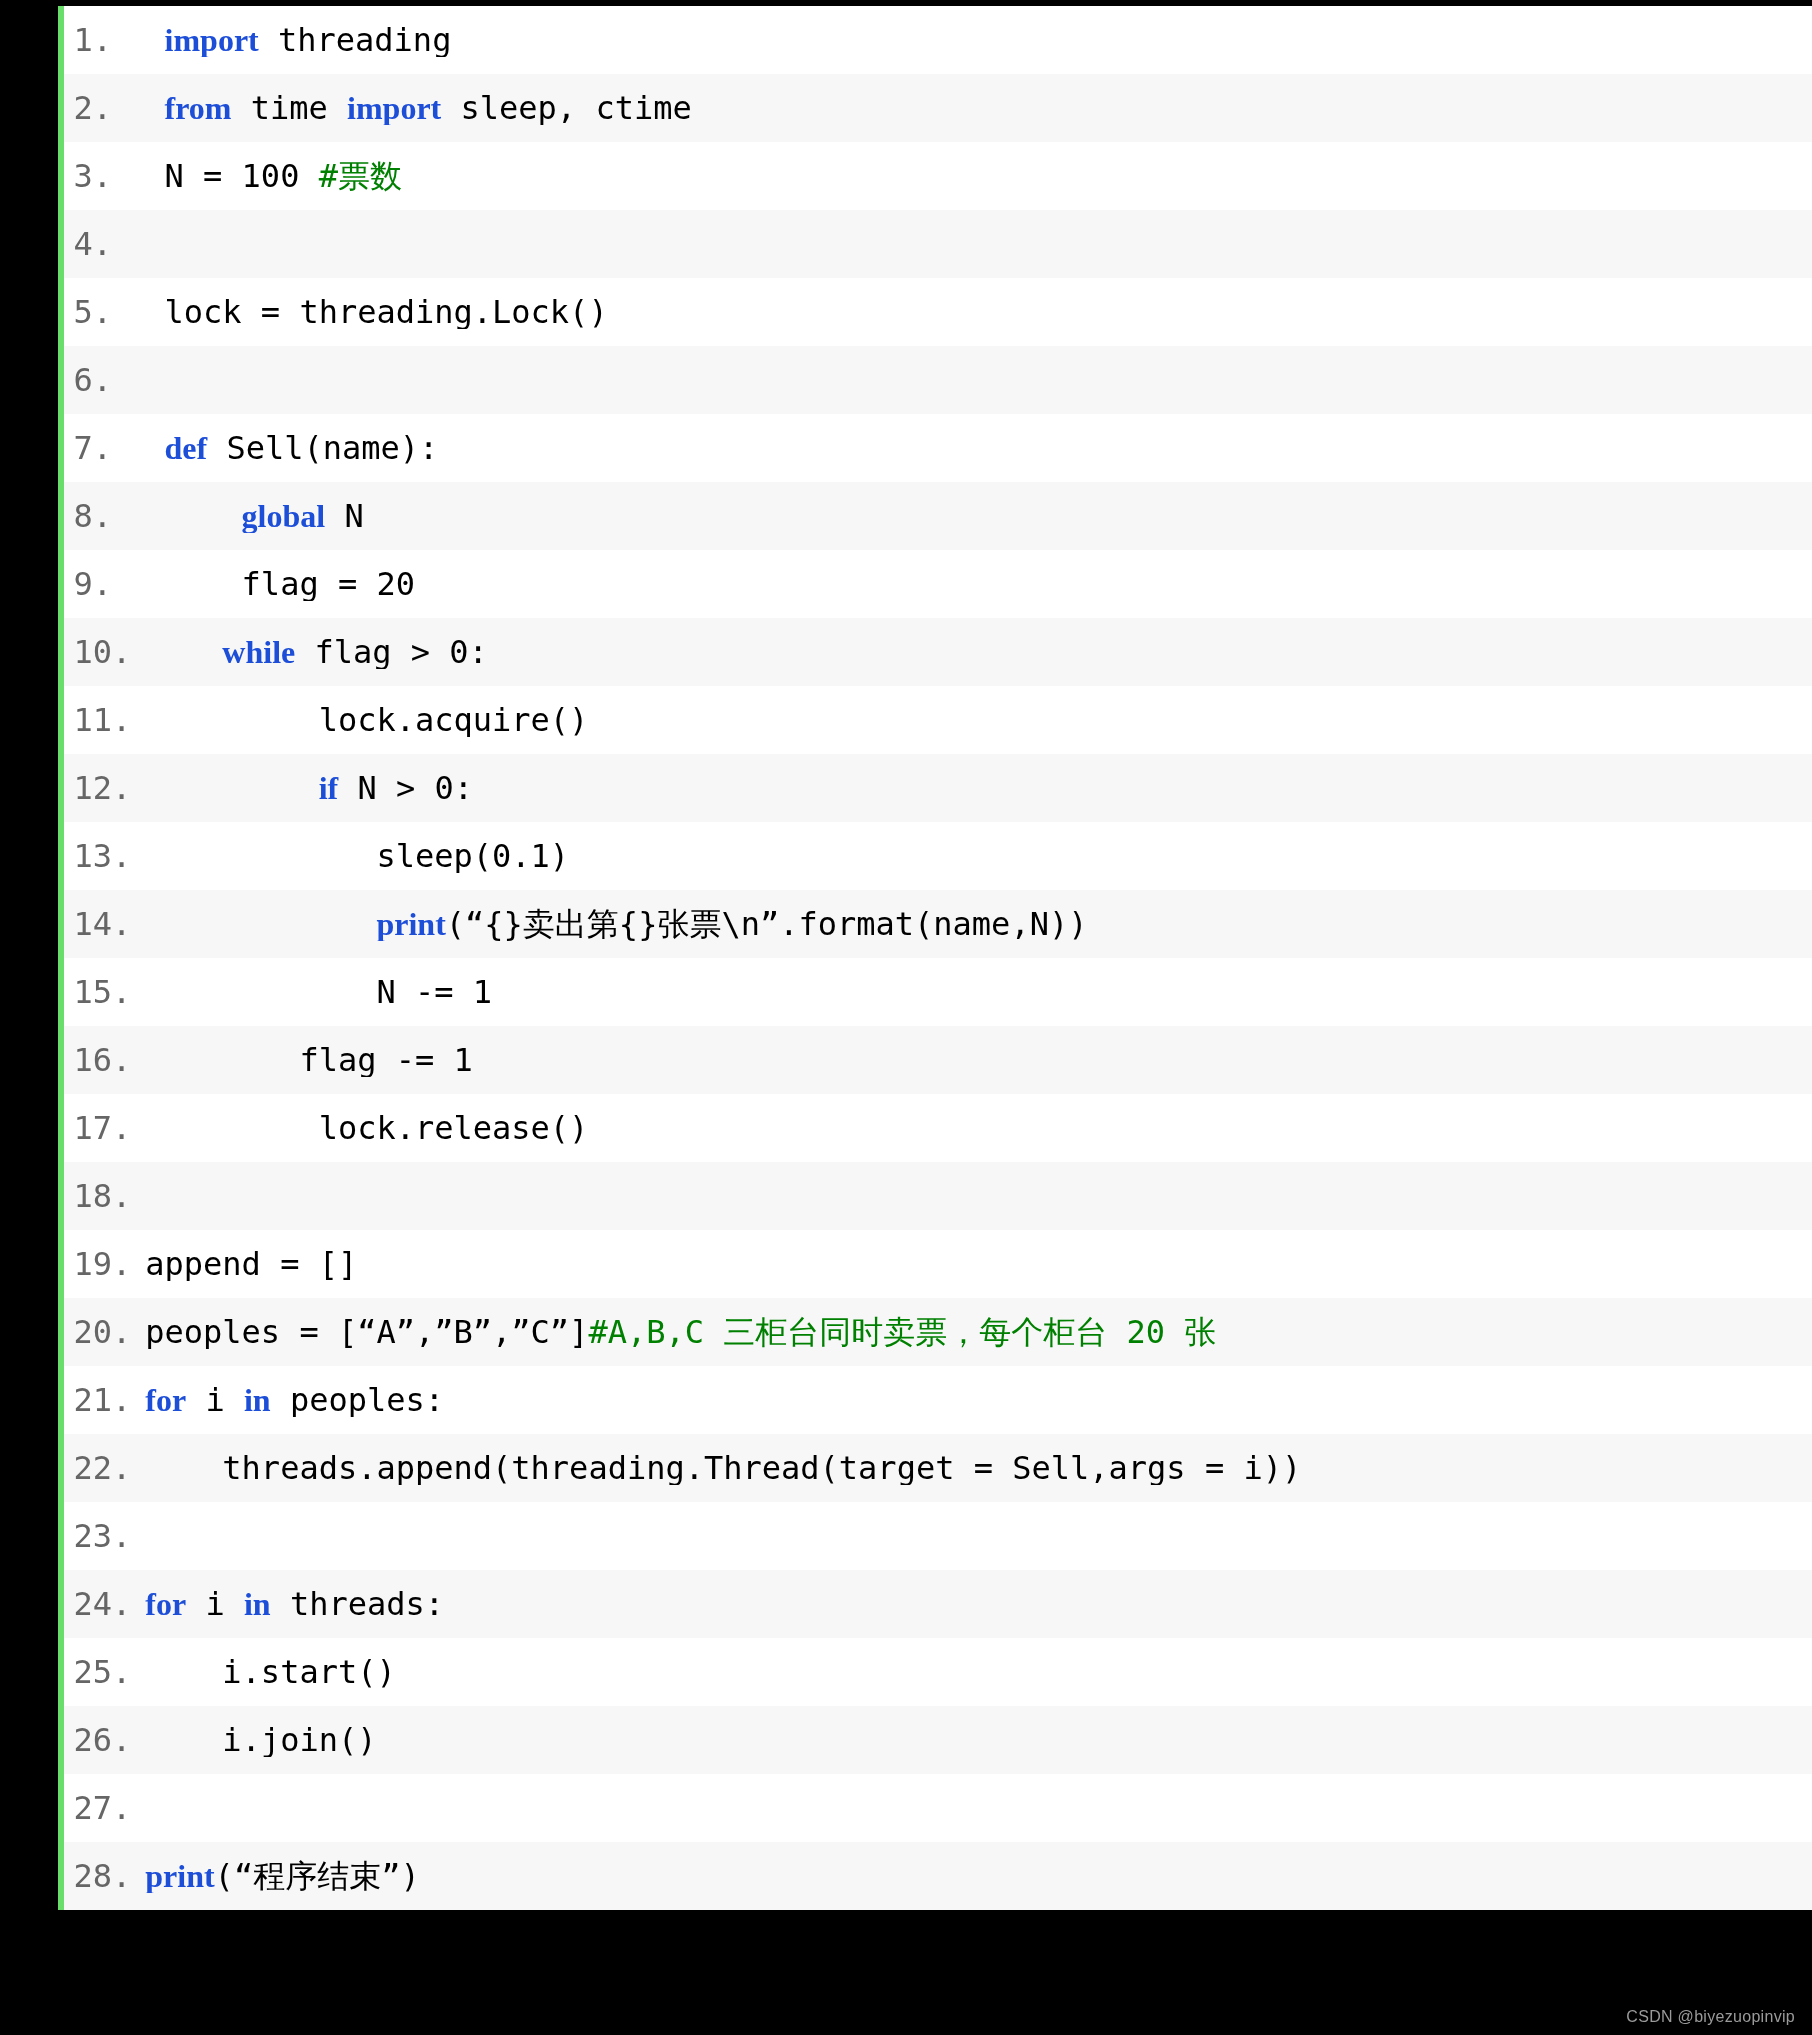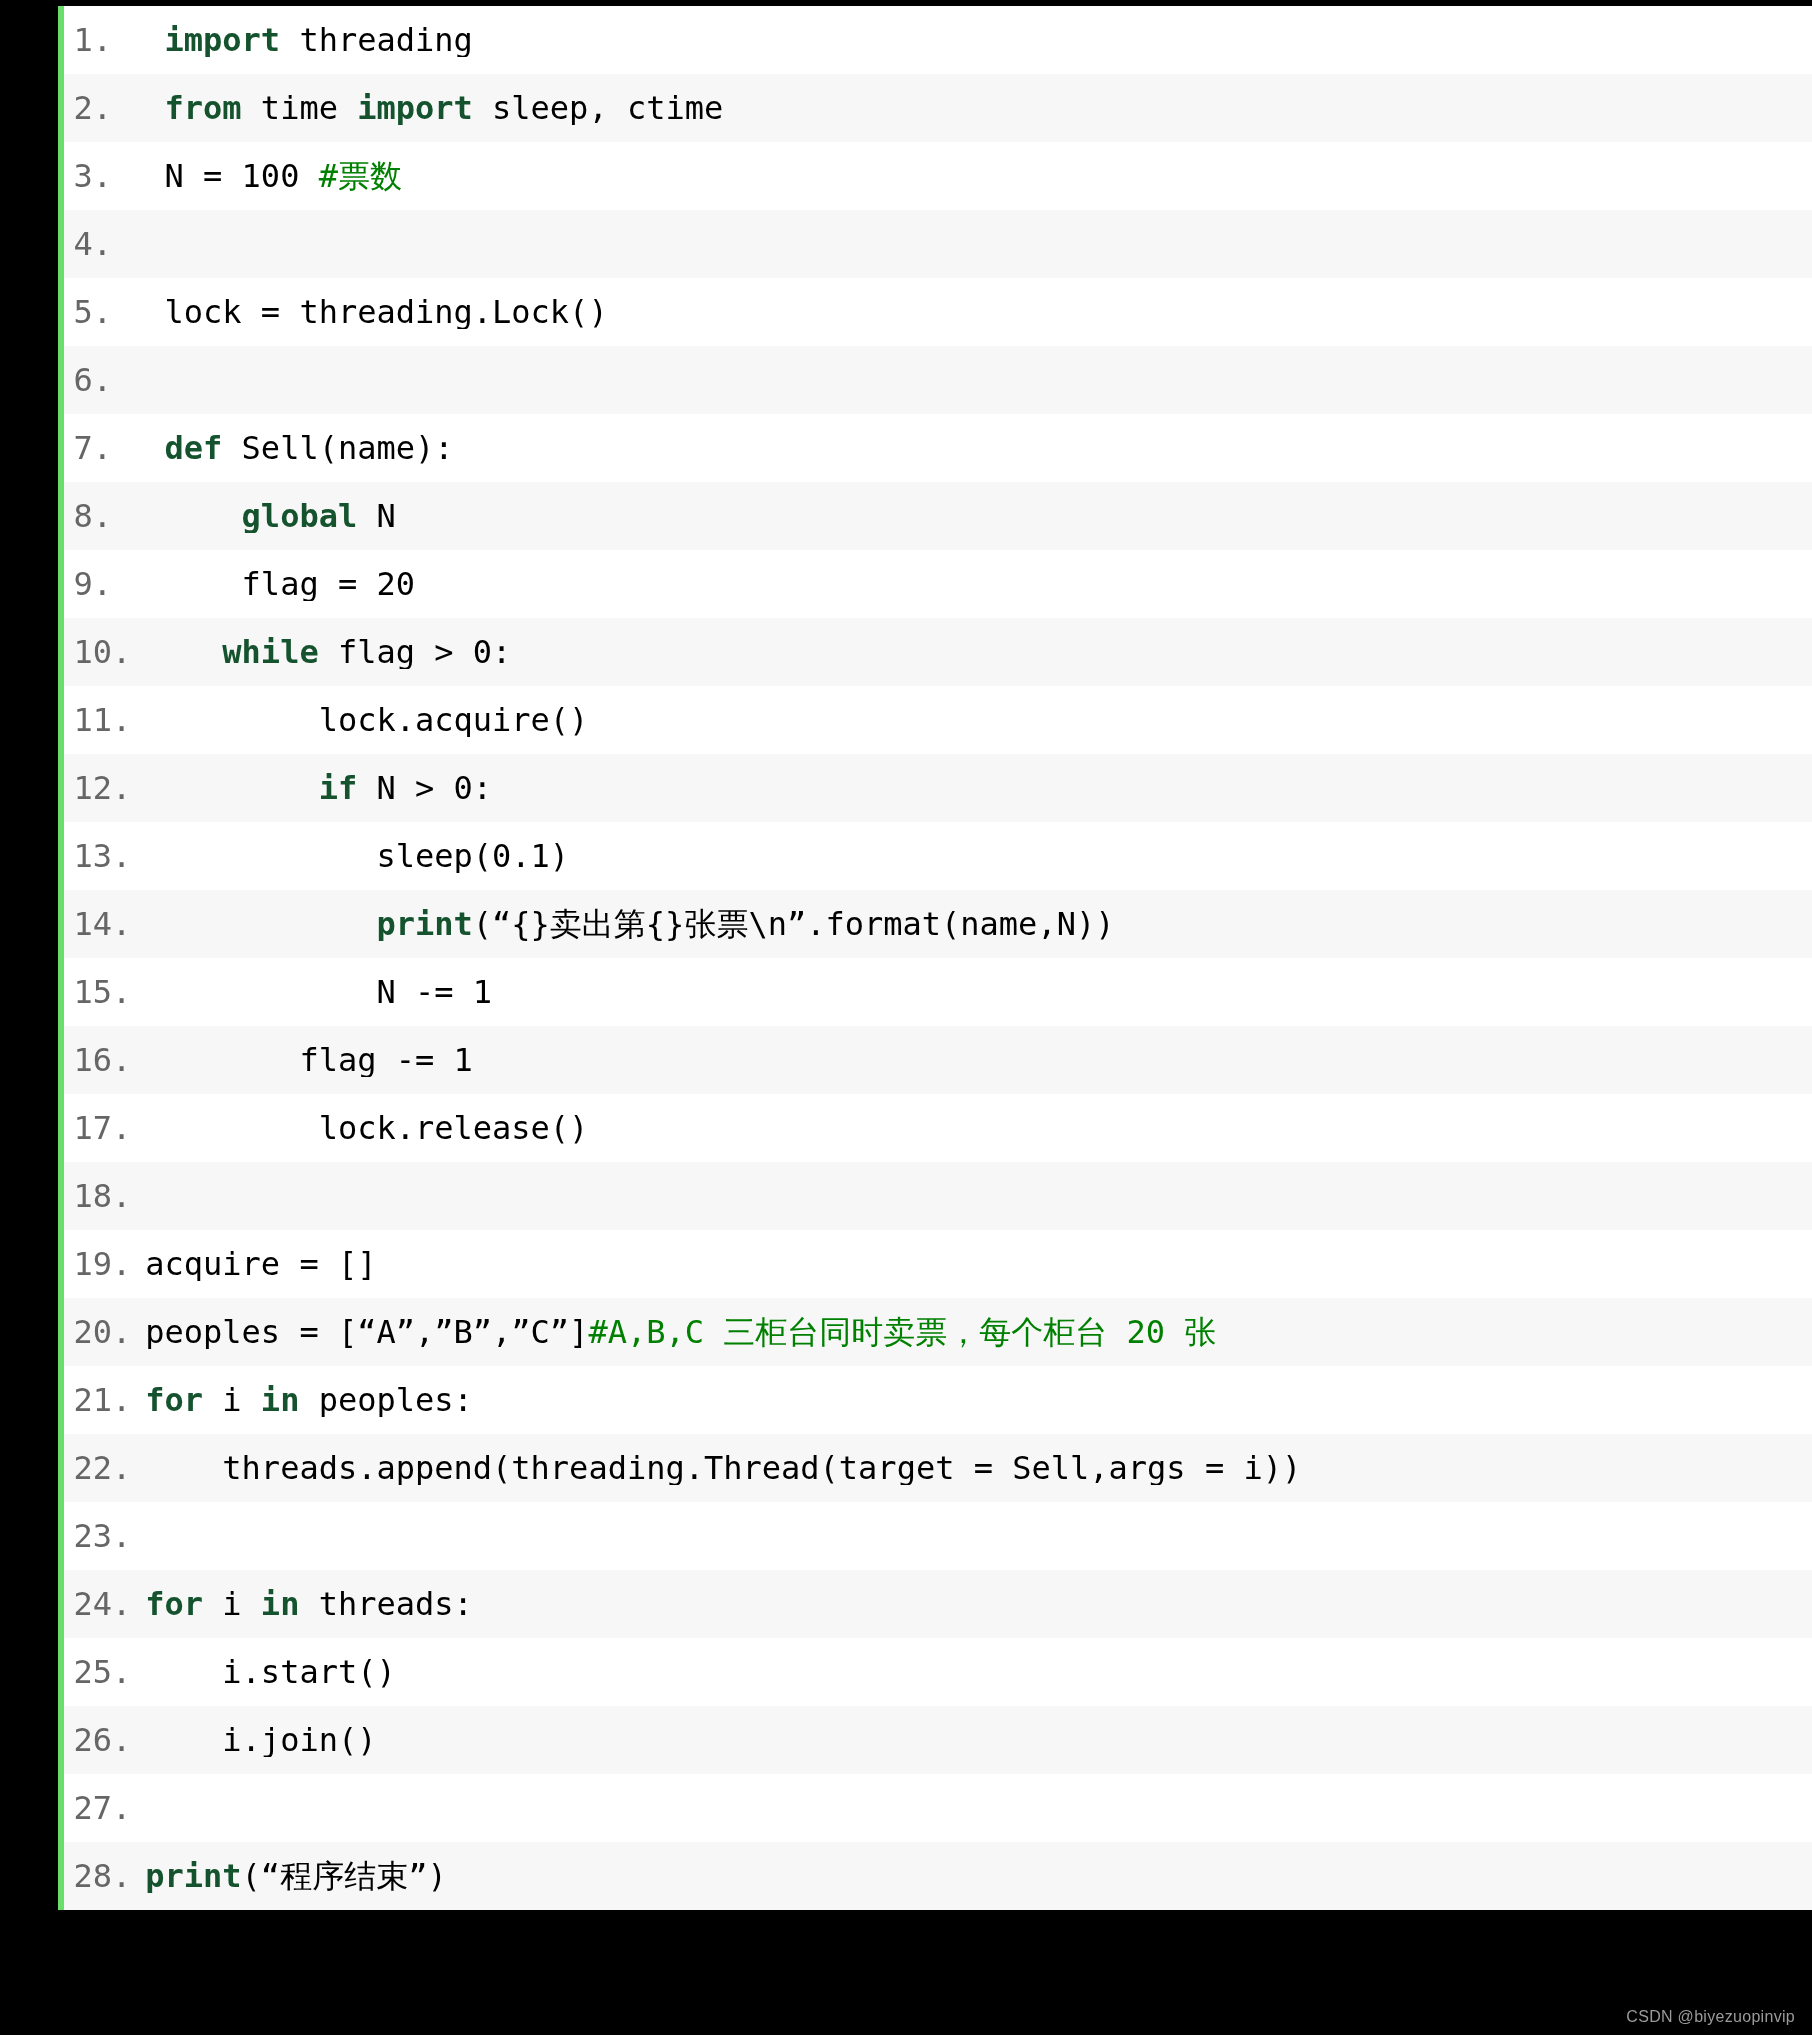--- a/index.html
+++ b/index.html
@@ -53,21 +53,21 @@
   .code {
     flex: 1 1 auto;
     color: #000000;
     font-size: 32px;
     font-family: "DejaVu Sans Mono", monospace;
     white-space: pre;
     overflow: hidden;
     line-height: 1.05;
   }
 
-  .kw  { color: #14532d; font-weight: bold; }
+  .kw  { color: #1d4ed8; font-weight: bold; font-family: Liberation Serif, serif; }
   .cmt { color: #008000; text-align: right; }
 
   
   #watermark {
     position: absolute;
     right: 17px;
     bottom: 9.4px;
     color: #9a9a9a;
     font-size: 16px;
     font-family: "Liberation Sans", sans-serif;
@@ -146,21 +146,21 @@
     <div class="code-line">
       <div class="ln">17.</div>
       <div class="code"><span>          lock.release()</span></div>
     </div>
     <div class="code-line alt">
       <div class="ln">18.</div>
       <div class="code"></div>
     </div>
     <div class="code-line">
       <div class="ln">19.</div>
-      <div class="code"><span> acquire = []</span></div>
+      <div class="code"><span> append = []</span></div>
     </div>
     <div class="code-line alt">
       <div class="ln">20.</div>
       <div class="code"><span> peoples = [“A”,”B”,”C”]</span><span class="cmt">#A,B,C 三柜台同时卖票，每个柜台 20 张</span></div>
     </div>
     <div class="code-line">
       <div class="ln">21.</div>
       <div class="code"><span> </span><span class="kw">for</span><span> i </span><span class="kw">in</span><span> peoples:</span></div>
     </div>
     <div class="code-line alt">

